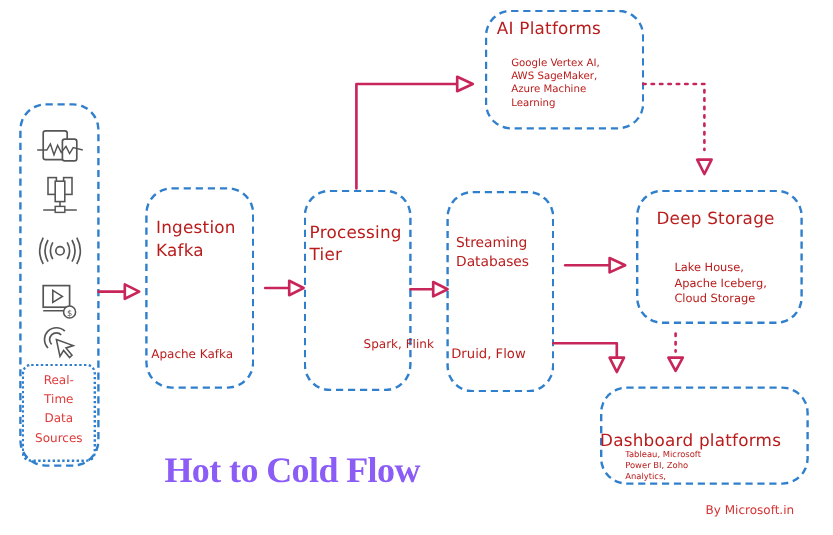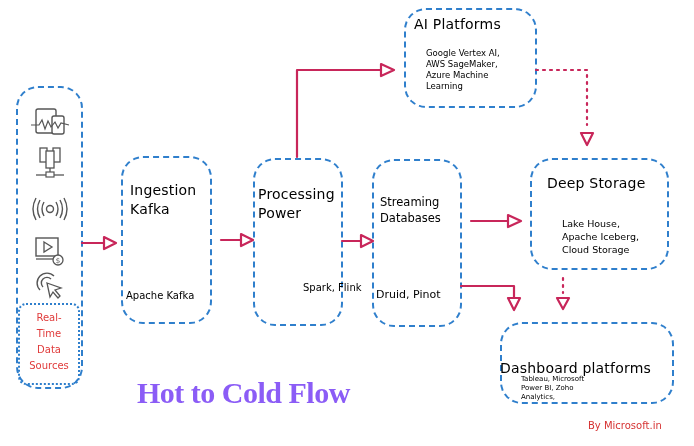--- a/index.html
+++ b/index.html
@@ -1,19 +1,19 @@
 <!DOCTYPE html>
 <html><head>
 <meta charset="utf-8">
 <style>
   html, body { margin: 0; padding: 0; background: #ffffff; }
   body { width: 694px; height: 446px; position: relative; overflow: hidden;
          font-family: "DejaVu Sans", sans-serif; color: #1e1e1e; }
   .box { position: absolute; border: 2px dashed #2f7fcc; border-radius: 22px; box-sizing: border-box; }
-  .txt { position: absolute; white-space: pre-line; color: #000000; }
+  .txt { position: absolute; white-space: pre-line; color: #b91c1c; }
   .h { font-size: 14px; line-height: 19px; letter-spacing: 0.2px; }
   .s { font-size: 10px; line-height: 13px; }
   .xs { font-size: 8px; line-height: 11px; }
   svg.overlay { position: absolute; left: 0; top: 0; }
   .icon { position: absolute; }
   .title { position: absolute; left: 137px; top: 376px; font-family: Liberation Serif, serif;
            font-weight: bold; font-size: 30px; color: #8b5cf6; letter-spacing: -0.5px; }
   .credit { position: absolute; left: 588px; top: 420px; font-size: 10px; color: #d63333; }
   .src-label { position: absolute; left: 20px; top: 310px; width: 58px; text-align: center;
                font-size: 10px; line-height: 16px; color: #e03a3a; white-space: pre-line; }
@@ -60,27 +60,27 @@
   <path d="M13 13 L27 18 L21 20 L26 26 L24 28 L19 22 L16 27 Z" fill="#fff" stroke="#555" stroke-width="1.3"></path>
 </svg>
 
 <div class="box" style="left:121px;top:156px;width:91px;height:168px;"></div>
 <div class="txt h" style="left:130px;top:181px;">Ingestion
 Kafka</div>
 <div class="txt s" style="left:126px;top:289px;">Apache Kafka</div>
 
 <div class="box" style="left:253px;top:158px;width:90px;height:168px;"></div>
 <div class="txt h" style="left:258px;top:185px;">Processing
-Power</div>
+Tier</div>
 <div class="txt s" style="left:259px;top:281px;margin-left:44px;">Spark, Flink</div>
 
 <div class="box" style="left:372px;top:159px;width:90px;height:168px;"></div>
 <div class="txt s" style="left:380px;top:194px;font-size:11.5px;line-height:16px;">Streaming
 Databases</div>
-<div class="txt s" style="left:376px;top:288px;font-size:11px;">Druid, Pinot</div>
+<div class="txt s" style="left:376px;top:288px;font-size:11px;">Druid, Flow</div>
 
 <div class="box" style="left:404px;top:8px;width:133px;height:100px;"></div>
 <div class="txt h" style="left:414px;top:15px;">AI Platforms</div>
 <div class="txt xs" style="left:426px;top:48px;font-size:8.5px;">Google Vertex AI,
 AWS SageMaker,
 Azure Machine
 Learning</div>
 
 <div class="box" style="left:530px;top:158px;width:139px;height:112px;"></div>
 <div class="txt h" style="left:547px;top:174px;">Deep Storage</div>

